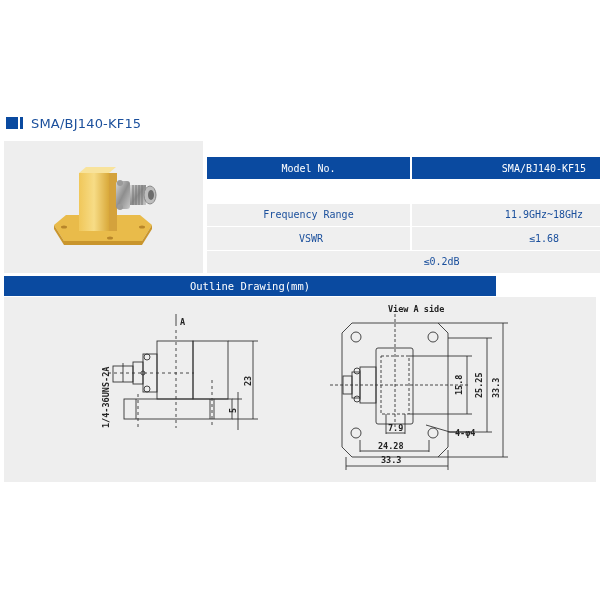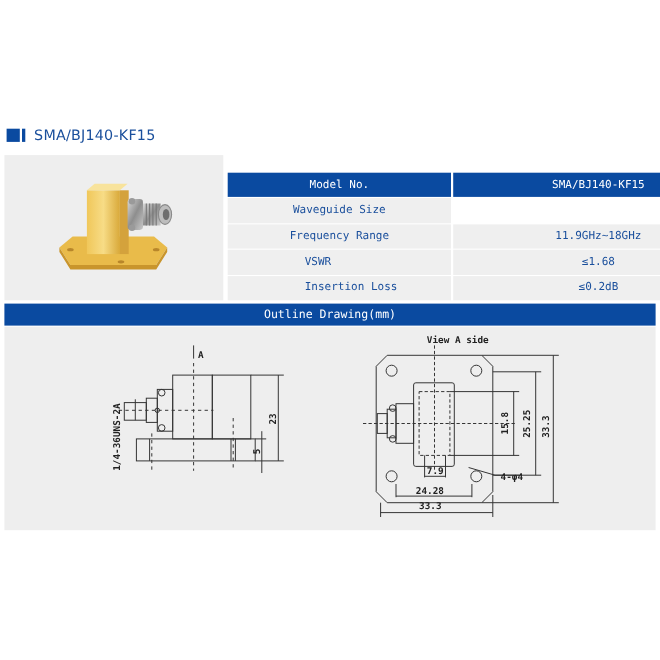--- a/index.html
+++ b/index.html
@@ -9,23 +9,23 @@
   .title-marker2 { width:3px; height:12px; background:#0a4aa0; margin-right:8px; }
   .title-text { font-family:"DejaVu Sans", sans-serif; font-size:13px; color:#1a4f9c; letter-spacing:0.2px; }
 
   .product-panel { position:absolute; left:4px; top:141px; width:199px; height:132px; background:#eeeeee; }
   .spec-table { position:absolute; left:207px; top:157px; width:469px; }
   .spec-row { display:flex; height:22.4px; margin-bottom:1px; }
   .spec-row .c1, .spec-row .c2 { display:flex; align-items:center; justify-content:center; font-size:10px; color:#1a4f9c; background:#efefef; }
   .spec-row .c1 { width:203px; margin-right:2px; }
   .spec-row .c2 { flex:1; }
   .spec-row.head .c1, .spec-row.head .c2 { background:#0a4aa0; color:#ffffff; }
-  .spec-row .c1.left { justify-content:flex-start; padding-left:70px; box-sizing:border-box; }
+  .spec-row .c1.left { justify-content:flex-start; padding-left:92px; box-sizing:border-box; }
 
-  .outline-bar { position:absolute; left:4px; top:276px; width:592px; height:20px; background:#0a4aa0; color:#fff; font-size:10.5px; display:flex; align-items:center; justify-content:center; }
+  .outline-bar { position:absolute; left:4px; top:276px; width:492px; height:20px; background:#0a4aa0; color:#fff; font-size:10.5px; display:flex; align-items:center; justify-content:center; }
   .drawing-panel { position:absolute; left:4px; top:297px; width:592px; height:185px; background:#eeeeee; }
   svg text { font-family:"DejaVu Sans Mono", monospace; }
 </style>
 </head>
 <body>
 
 <div class="title-row">
   <div class="title-marker"></div>
   <div class="title-marker2"></div>
   <span class="title-text">SMA/BJ140-KF15</span>
@@ -70,32 +70,30 @@
     <ellipse cx="147" cy="54" rx="3" ry="5" fill="#6d6d6d"></ellipse>
   </svg>
 </div>
 
 <div class="spec-table">
   <div class="spec-row head">
     <div class="c1">Model No.</div>
     <div class="c2">SMA/BJ140-KF15</div>
   </div>
   <div class="spec-row">
-    <div class="c1">Waveguide Size</div>
   </div>
   <div class="spec-row">
     <div class="c1">Frequency Range</div>
     <div class="c2">11.9GHz~18GHz</div>
   </div>
   <div class="spec-row">
     <div class="c1 left">VSWR</div>
     <div class="c2">≤1.68</div>
   </div>
   <div class="spec-row">
-    <div class="c1 left">Insertion Loss</div>
     <div class="c2">≤0.2dB</div>
   </div>
   <div class="spec-row">
   </div>
 </div>
 
 <div class="outline-bar">
   <span>Outline Drawing(mm)</span>
 </div>
 

